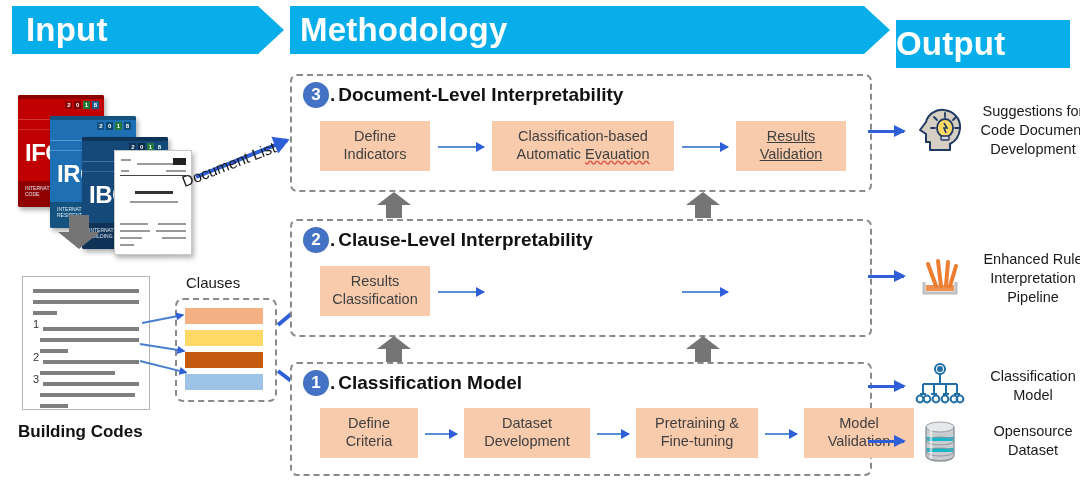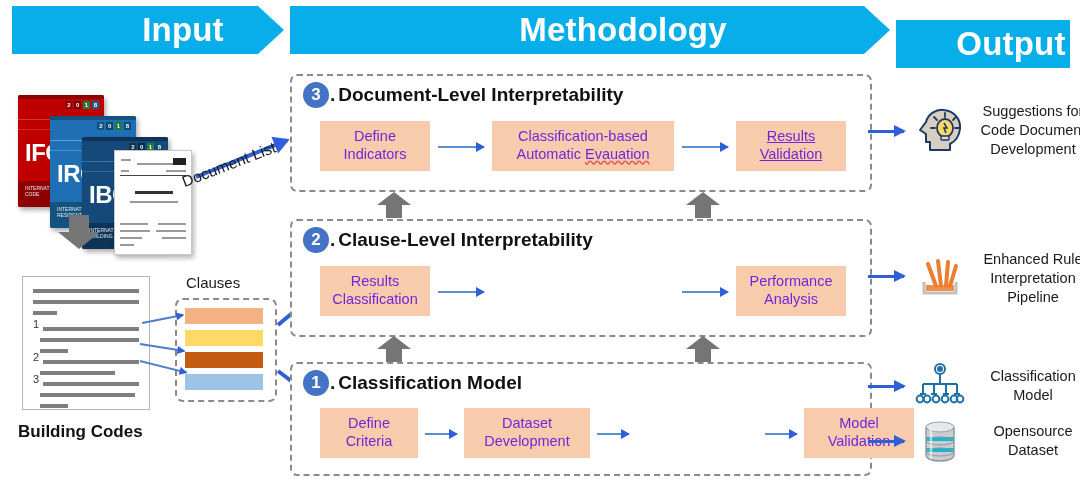--- a/index.html
+++ b/index.html
@@ -1,20 +1,20 @@
 <!DOCTYPE html>
 <html><head>
 <meta charset="utf-8">
 <style>
   html,body{margin:0;padding:0;background:#ffffff;}
   body{width:1080px;height:480px;position:relative;overflow:hidden;
        font-family:"Liberation Sans","DejaVu Sans",sans-serif;color:#1a1a1a;}
 
   
-  .banner{position:absolute;height:48px;display:flex;align-items:center;justify-content:center;padding-left:28px;}
+  .banner{position:absolute;height:48px;display:flex;align-items:center;justify-content:flex-start;}
   .banner .bar{position:absolute;left:0;top:0;height:48px;background:#08AEEA;}
   .banner .tip{position:absolute;top:0;width:0;height:0;
        border-top:24px solid transparent;border-bottom:24px solid transparent;
        border-left:26px solid #08AEEA;}
   .banner .lbl{position:relative;z-index:3;color:#fff;font-weight:bold;font-size:33px;
        letter-spacing:.2px;white-space:nowrap;}
 
   #banner-input{left:12px;top:6px;width:272px;}
   #banner-input .bar{width:246px;}
   #banner-input .tip{left:246px;}
@@ -31,21 +31,21 @@
 
   
   .section{position:absolute;border:2px dashed #8a8a8a;border-radius:7px;background:#fff;}
   .sec-head{position:absolute;left:11px;top:6px;display:flex;align-items:center;}
   .badge{width:26px;height:26px;border-radius:50%;background:#4472C4;color:#fff;
          font-weight:bold;font-size:17px;display:flex;align-items:center;justify-content:center;}
   .badge-dot{font-weight:bold;font-size:19px;color:#111;margin-left:1px;margin-right:3px;}
   .sec-title{font-weight:bold;font-size:19px;color:#111;white-space:nowrap;}
 
   .stepbox{position:absolute;background:#F8CBAD;display:flex;align-items:center;
-           justify-content:center;text-align:center;font-size:14.5px;line-height:1.22;color:#6d28d9;}
+           justify-content:center;text-align:center;font-size:14.5px;line-height:1.22;color:#404040;}
   .misspell{text-decoration:underline wavy #e05b4b;text-decoration-skip-ink:none;}
 
   
   .sarrow{position:absolute;height:2px;background:#5B8FD4;}
   .sarrow:after{content:"";position:absolute;right:-1px;top:-4px;width:0;height:0;
        border-top:5px solid transparent;border-bottom:5px solid transparent;
        border-left:9px solid #2E5FD9;}
 
   
   .uparrow{position:absolute;width:34px;height:26px;}
@@ -261,23 +261,20 @@
   <div class="sec-head">
     <div class="badge">2</div>
     <div class="badge-dot">.</div>
     <div class="sec-title">Clause-Level Interpretability</div>
   </div>
   <div class="stepbox" style="left:28px;top:45px;width:110px;height:50px;">
     <span><span>Results</span><br><span>Classification</span></span>
   </div>
   <div class="sarrow" style="left:146px;top:70px;width:46px;"></div>
   <div class="sarrow" style="left:390px;top:70px;width:46px;"></div>
-  <div class="stepbox" style="left:444px;top:45px;width:110px;height:50px;">
-    <span><span>Performance</span><br><span>Analysis</span></span>
-  </div>
 </div>
 
 <div class="uparrow" style="left:377px;top:336px;">
   <div class="head"></div>
   <div class="stem"></div>
 </div>
 <div class="uparrow" style="left:686px;top:336px;">
   <div class="head"></div>
   <div class="stem"></div>
 </div>
@@ -289,20 +286,23 @@
     <div class="sec-title">Classification Model</div>
   </div>
   <div class="stepbox" style="left:28px;top:44px;width:98px;height:50px;">
     <span><span>Define</span><br><span>Criteria</span></span>
   </div>
   <div class="sarrow" style="left:133px;top:69px;width:32px;"></div>
   <div class="stepbox" style="left:172px;top:44px;width:126px;height:50px;">
     <span><span>Dataset</span><br><span>Development</span></span>
   </div>
   <div class="sarrow" style="left:305px;top:69px;width:32px;"></div>
+  <div class="stepbox" style="left:344px;top:44px;width:122px;height:50px;">
+    <span><span>Pretraining &amp;</span><br><span>Fine-tuning</span></span>
+  </div>
   <div class="sarrow" style="left:473px;top:69px;width:32px;"></div>
   <div class="stepbox" style="left:512px;top:44px;width:110px;height:50px;">
     <span><span>Model</span><br><span>Validation</span></span>
   </div>
 </div>
 
 <div class="oarrow" style="left:868px;top:130px;width:36px;"></div>
 <div class="oarrow" style="left:868px;top:275px;width:36px;"></div>
 <div class="oarrow" style="left:868px;top:385px;width:36px;"></div>
 <div class="oarrow" style="left:868px;top:440px;width:36px;"></div>

